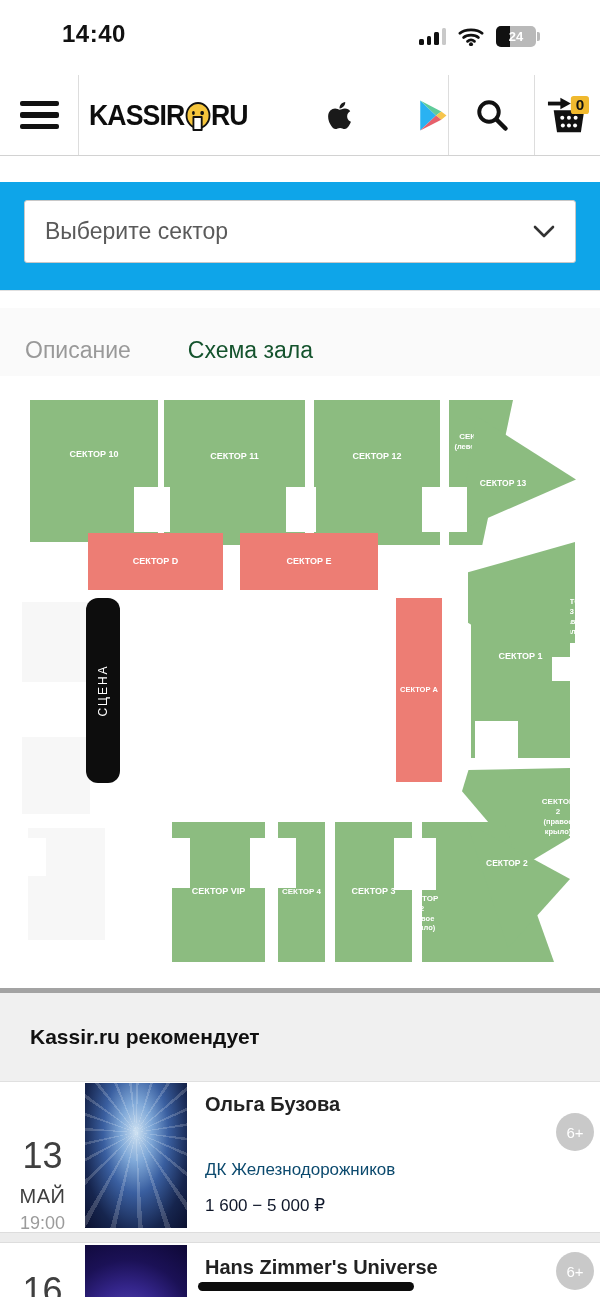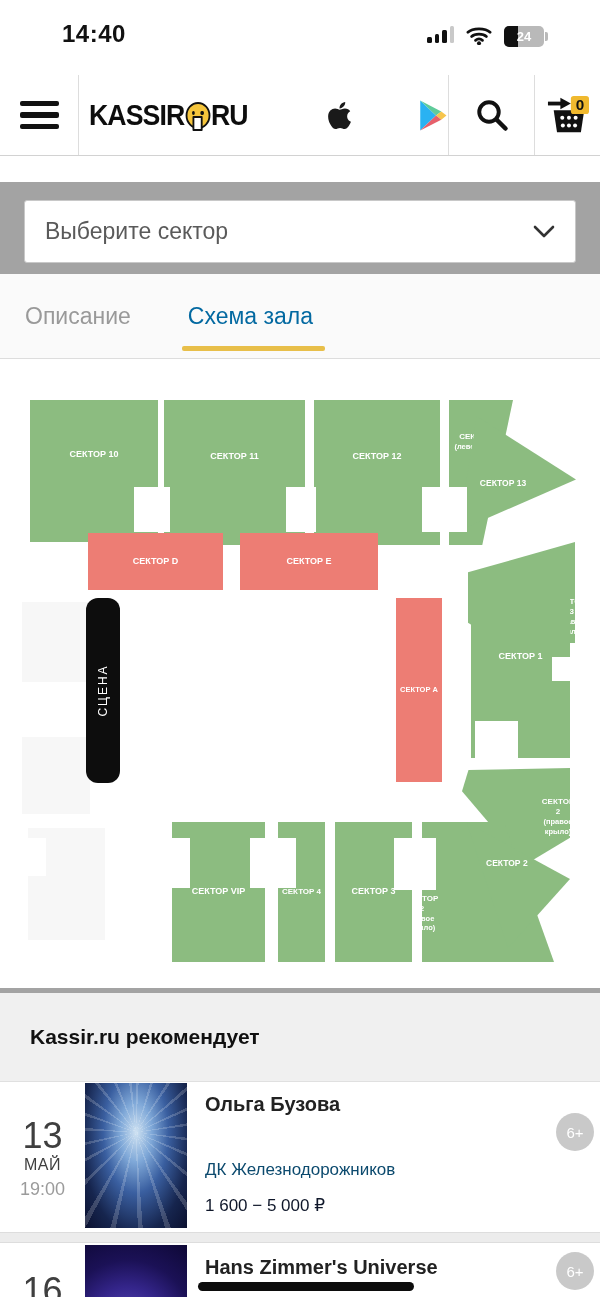--- a/index.html
+++ b/index.html
@@ -3,21 +3,21 @@
 <meta charset="utf-8">
 <style>
   * { margin:0; padding:0; box-sizing:border-box; }
   html,body { width:600px; }
   body { font-family:"Liberation Sans","DejaVu Sans",sans-serif; background:#fff; }
   #app { position:relative; width:600px; height:1297px; overflow:hidden; background:#fff; }
 
   
   .statusbar { position:absolute; top:0; left:0; width:600px; height:75px; background:#fff; }
   .sb-time { position:absolute; left:62px; top:20px; font-size:24px; font-weight:bold; color:#111; letter-spacing:.5px; }
-  .sb-icons { position:absolute; right:56px; top:26px; display:flex; align-items:flex-start; gap:12px; }
+  .sb-icons { position:absolute; right:64px; top:26px; display:flex; align-items:center; gap:12px; }
   .sig { display:flex; align-items:flex-end; gap:3px; height:17px; }
   .sig i { display:block; width:4.5px; border-radius:1.5px; background:#111; }
   .sig i:nth-child(1){height:6px;} .sig i:nth-child(2){height:9px;}
   .sig i:nth-child(3){height:13px;} .sig i:nth-child(4){height:17px; background:#c9c9c9;}
   .battery { position:relative; width:40px; height:21px; border-radius:5px; background:#b9b9b9; display:flex; align-items:center; justify-content:center; }
   .battery .fill { position:absolute; left:0; top:0; bottom:0; width:36%; background:#111; border-radius:5px 0 0 5px; }
   .battery .num { position:relative; color:#fff; font-size:13px; font-weight:bold; z-index:2; }
   .battery::after { content:""; position:absolute; right:-4px; top:6px; width:3px; height:9px; background:#b9b9b9; border-radius:0 2px 2px 0; }
 
   
@@ -32,28 +32,28 @@
   .logo { display:flex; align-items:center; font-weight:800; font-size:29px; color:#0d0d0d; letter-spacing:-1px; transform:scaleX(.92); transform-origin:left center; cursor:pointer; }
   .smiley { position:relative; width:27px; height:27px; margin:0 1px; }
   .smiley .face { position:absolute; inset:0; border-radius:50%; background:#f5c53c; border:2.5px solid #111; }
   .smiley .eye { position:absolute; top:9px; width:3.5px; height:4.5px; background:#111; border-radius:50%; z-index:2; }
   .smiley .eye.l { left:7px; } .smiley .eye.r { right:7px; }
   .smiley .ticket { position:absolute; left:50%; transform:translateX(-50%); top:14px; width:11px; height:15px; background:#fff; border:2px solid #111; border-radius:1px; z-index:3; }
   .storeicon { display:flex; align-items:center; cursor:pointer; }
 
   
   .gap-band { position:absolute; top:157px; left:0; width:600px; height:25px; background:#fff; }
-  .select-panel { position:absolute; top:182px; left:0; width:600px; height:109px; background:#a3a3a3; border-bottom:1px solid #e0e0e0; }
+  .select-panel { position:absolute; top:182px; left:0; width:600px; height:109px; background:#0ea5e9; border-bottom:1px solid #e0e0e0; }
   .sector-select { position:absolute; left:24px; right:24px; top:18px; height:63px; background:#fff; border:1px solid #c8c8c8; border-radius:3px; display:flex; align-items:center; padding:0 20px; cursor:pointer; }
   .sector-select .val { font-size:23px; color:#5a5a5a; flex:1; }
 
   
-  .tabs { position:absolute; top:274px; left:0; width:600px; height:85px; background:#fafafa; border-bottom:1px solid #ddd; display:flex; align-items:center; padding-left:25px; gap:57px; }
+  .tabs { position:absolute; top:308px; left:0; width:600px; height:85px; background:#fafafa; border-bottom:1px solid #ddd; display:flex; align-items:center; padding-left:25px; gap:57px; }
   .tab { position:relative; font-size:23px; color:#999; height:100%; display:flex; align-items:center; cursor:pointer; }
-  .tab.active { color:#0369a1; }
+  .tab.active { color:#14532d; }
   .tab.active::after { content:""; position:absolute; left:-6px; right:-12px; bottom:7px; height:5px; background:#e8bf4a; border-radius:2px; }
 
   
   .map { position:absolute; top:376px; left:0; width:600px; height:612px; background:#fff; }
   .sec { position:absolute; display:flex; align-items:center; justify-content:center; text-align:center; cursor:pointer; }
   .sec .lbl { color:#fff; font-weight:bold; font-size:9px; line-height:1.25; }
   .sec .sub { display:block; font-size:7.5px; font-weight:bold; }
   .green { background:#8cbc80; }
   .red { background:#ed7d74; }
   .disabled { background:#f7f7f7; cursor:default; }
@@ -65,21 +65,21 @@
 
   
   .rec-band { position:absolute; top:988px; left:0; width:600px; height:94px; background:#f0f0f0; border-top:5px solid #a3a3a3; border-bottom:1px solid #e0e0e0; display:flex; align-items:center; padding-left:30px; }
   .rec-band h2 { font-size:21px; font-weight:bold; color:#111; }
   .event { position:absolute; left:0; width:600px; background:#fff; cursor:pointer; }
   .ev1 { top:1082px; height:150px; }
   .row-gap { position:absolute; top:1232px; left:0; width:600px; height:11px; background:#ececec; border-top:1px solid #ddd; border-bottom:1px solid #ddd; }
   .ev2 { top:1243px; height:160px; }
   .date-col { position:absolute; left:0; top:0; width:85px; text-align:center; }
   .d-day { font-size:36px; color:#3f3f3f; line-height:1; }
-  .d-mon { font-size:16px; color:#3f3f3f; margin-top:2px; letter-spacing:.5px; }
+  .d-mon { font-size:20px; color:#3f3f3f; margin-top:11px; letter-spacing:.5px; }
   .d-time { font-size:18px; color:#9b9b9b; margin-top:5px; }
   .poster { position:absolute; left:85px; width:102px; height:145px; }
   .poster-1 { top:1px;
     background:
       repeating-conic-gradient(from 0deg at 50% 34%, rgba(255,255,255,.18) 0deg 3deg, rgba(255,255,255,0) 3deg 16deg),
       radial-gradient(ellipse at 50% 34%, #cfe2f2 0%, #7fa8d8 22%, #3a5fa0 45%, #16254e 75%, #0b1130 100%); }
   .poster-2 { top:2px;
     background: radial-gradient(circle at 42% 55%, #5a4bbb 0%, #34258a 38%, #1b1156 65%, #0e0836 100%); }
   .ev-body { position:absolute; left:205px; right:60px; top:0; bottom:0; }
   .ev-title { position:absolute; top:11px; font-size:20px; font-weight:bold; color:#222; }
@@ -261,21 +261,21 @@
     <div class="cut" style="left:144px;top:462px;width:46px;height:50px;"></div>
     <div class="cut" style="left:250px;top:462px;width:46px;height:50px;"></div>
     <div class="cut" style="left:394px;top:462px;width:42px;height:52px;"></div>
   </div>
 
   <div class="rec-band">
     <h2>Kassir.ru рекомендует</h2>
   </div>
 
   <div class="event ev1">
-    <div class="date-col" style="padding-top:36px;">
+    <div class="date-col" style="padding-top:56px;">
       <div class="d-day">13</div>
       <div class="d-mon">МАЙ</div>
       <div class="d-time">19:00</div>
     </div>
     <div class="poster poster-1"></div>
     <div class="ev-body">
       <div class="ev-title">Ольга Бузова</div>
       <div class="ev-venue">ДК Железнодорожников</div>
       <div class="ev-price">1 600 − 5 000 ₽</div>
     </div>

